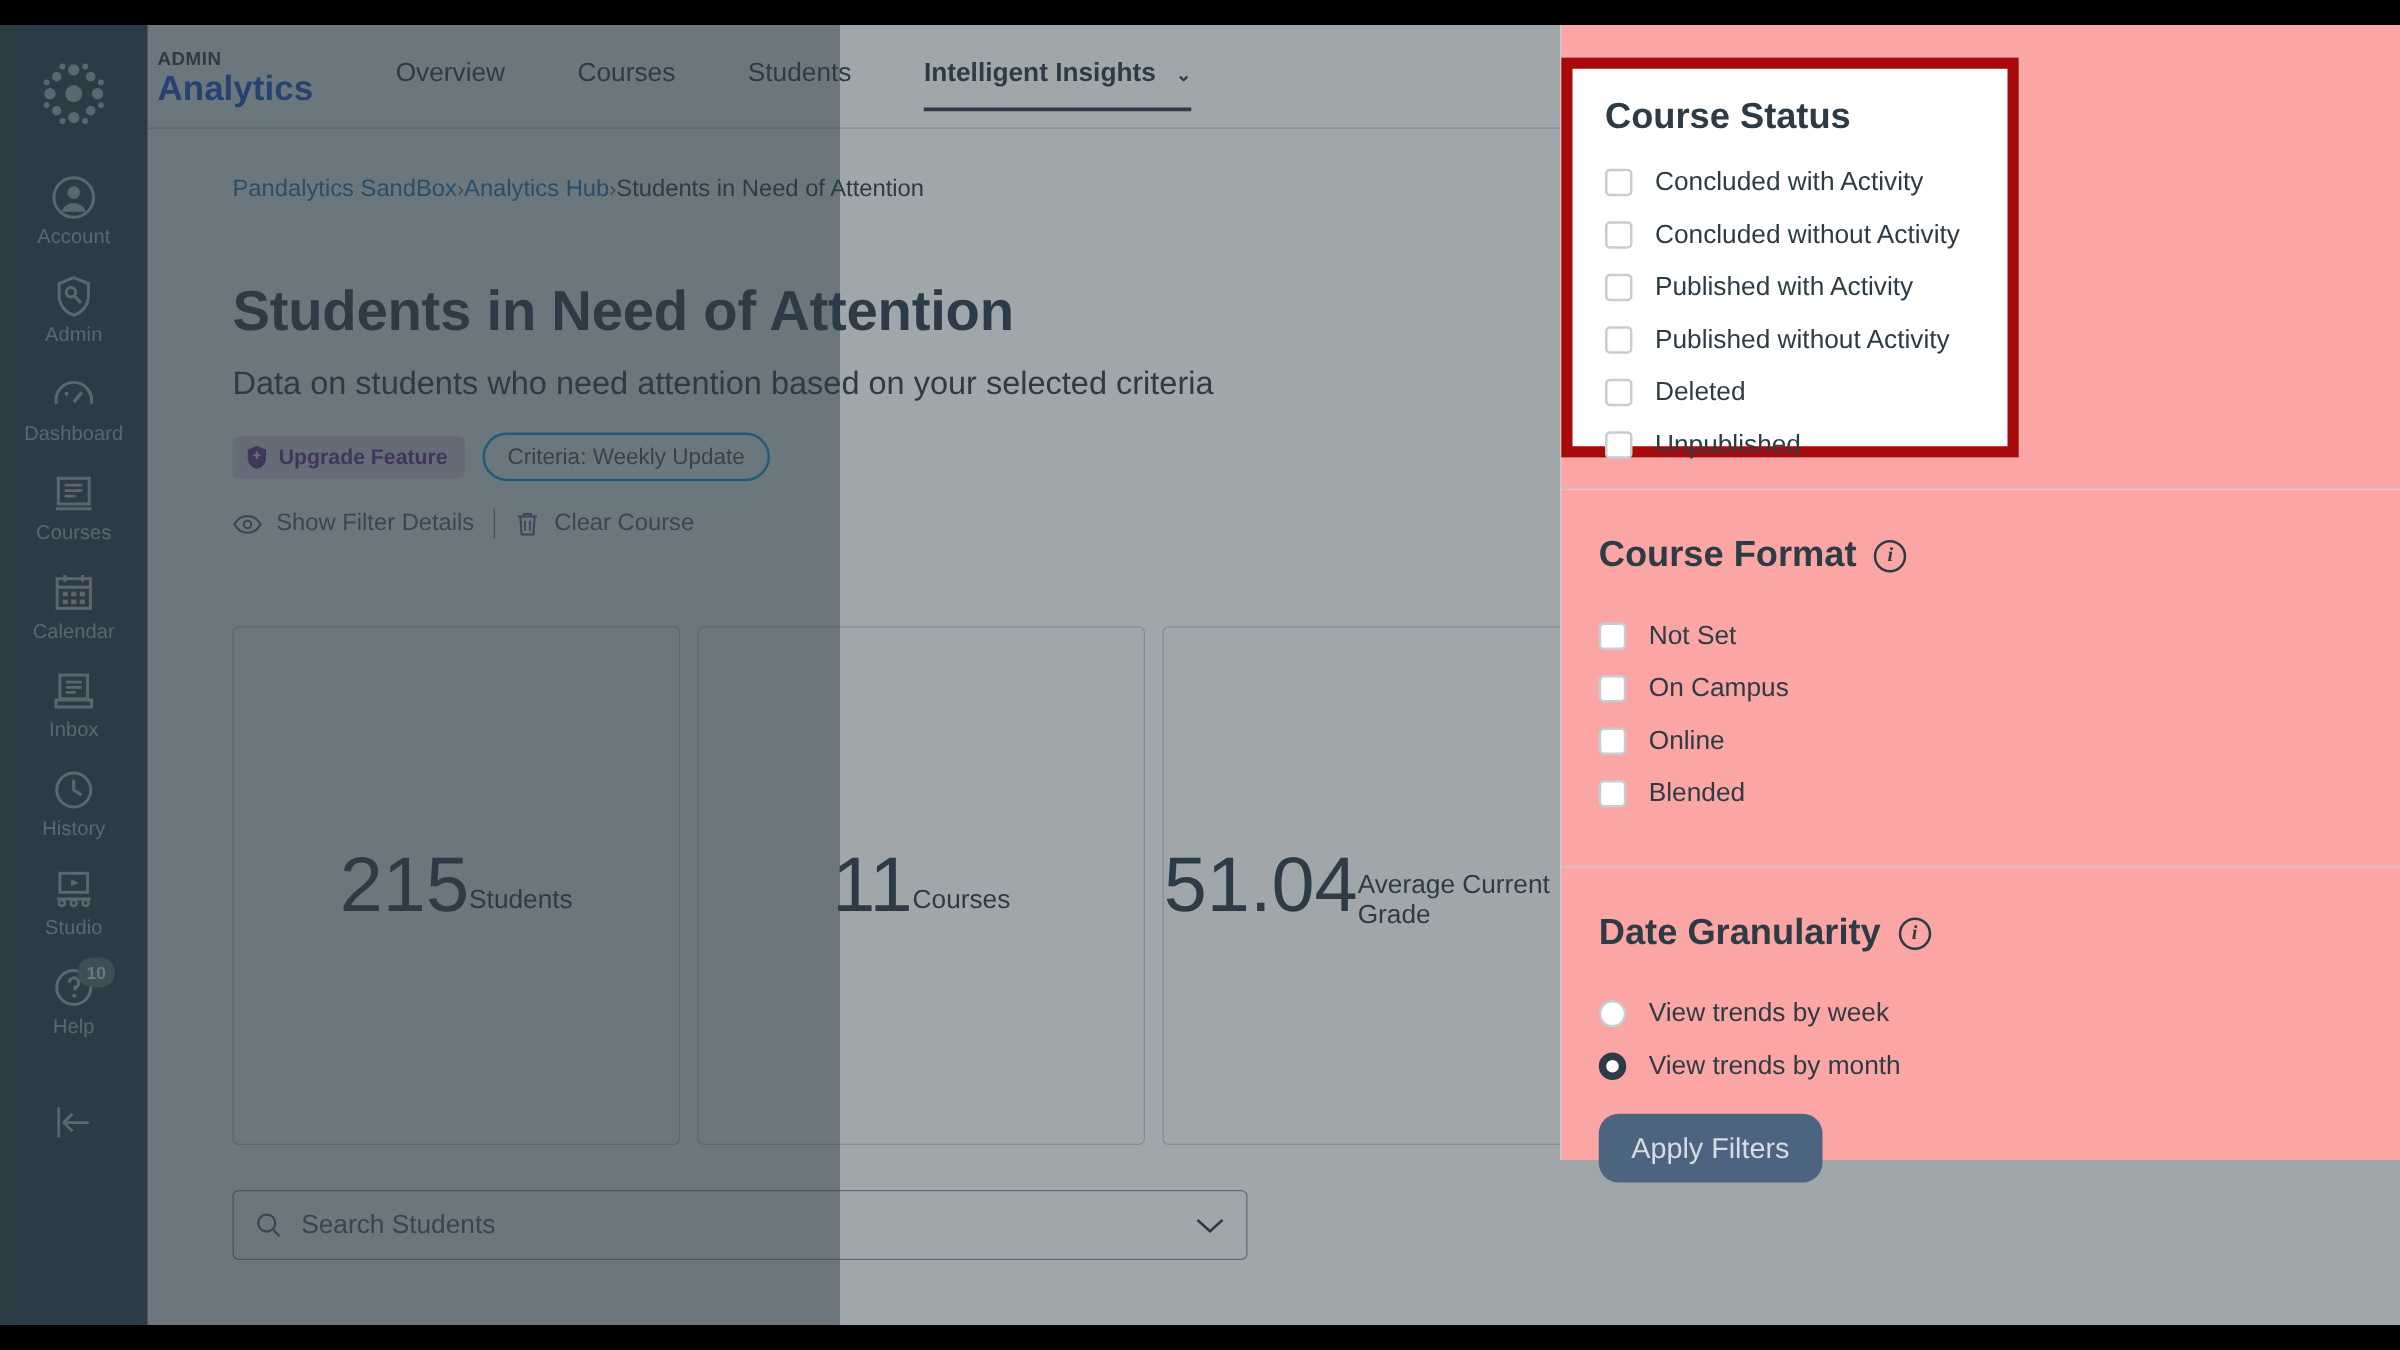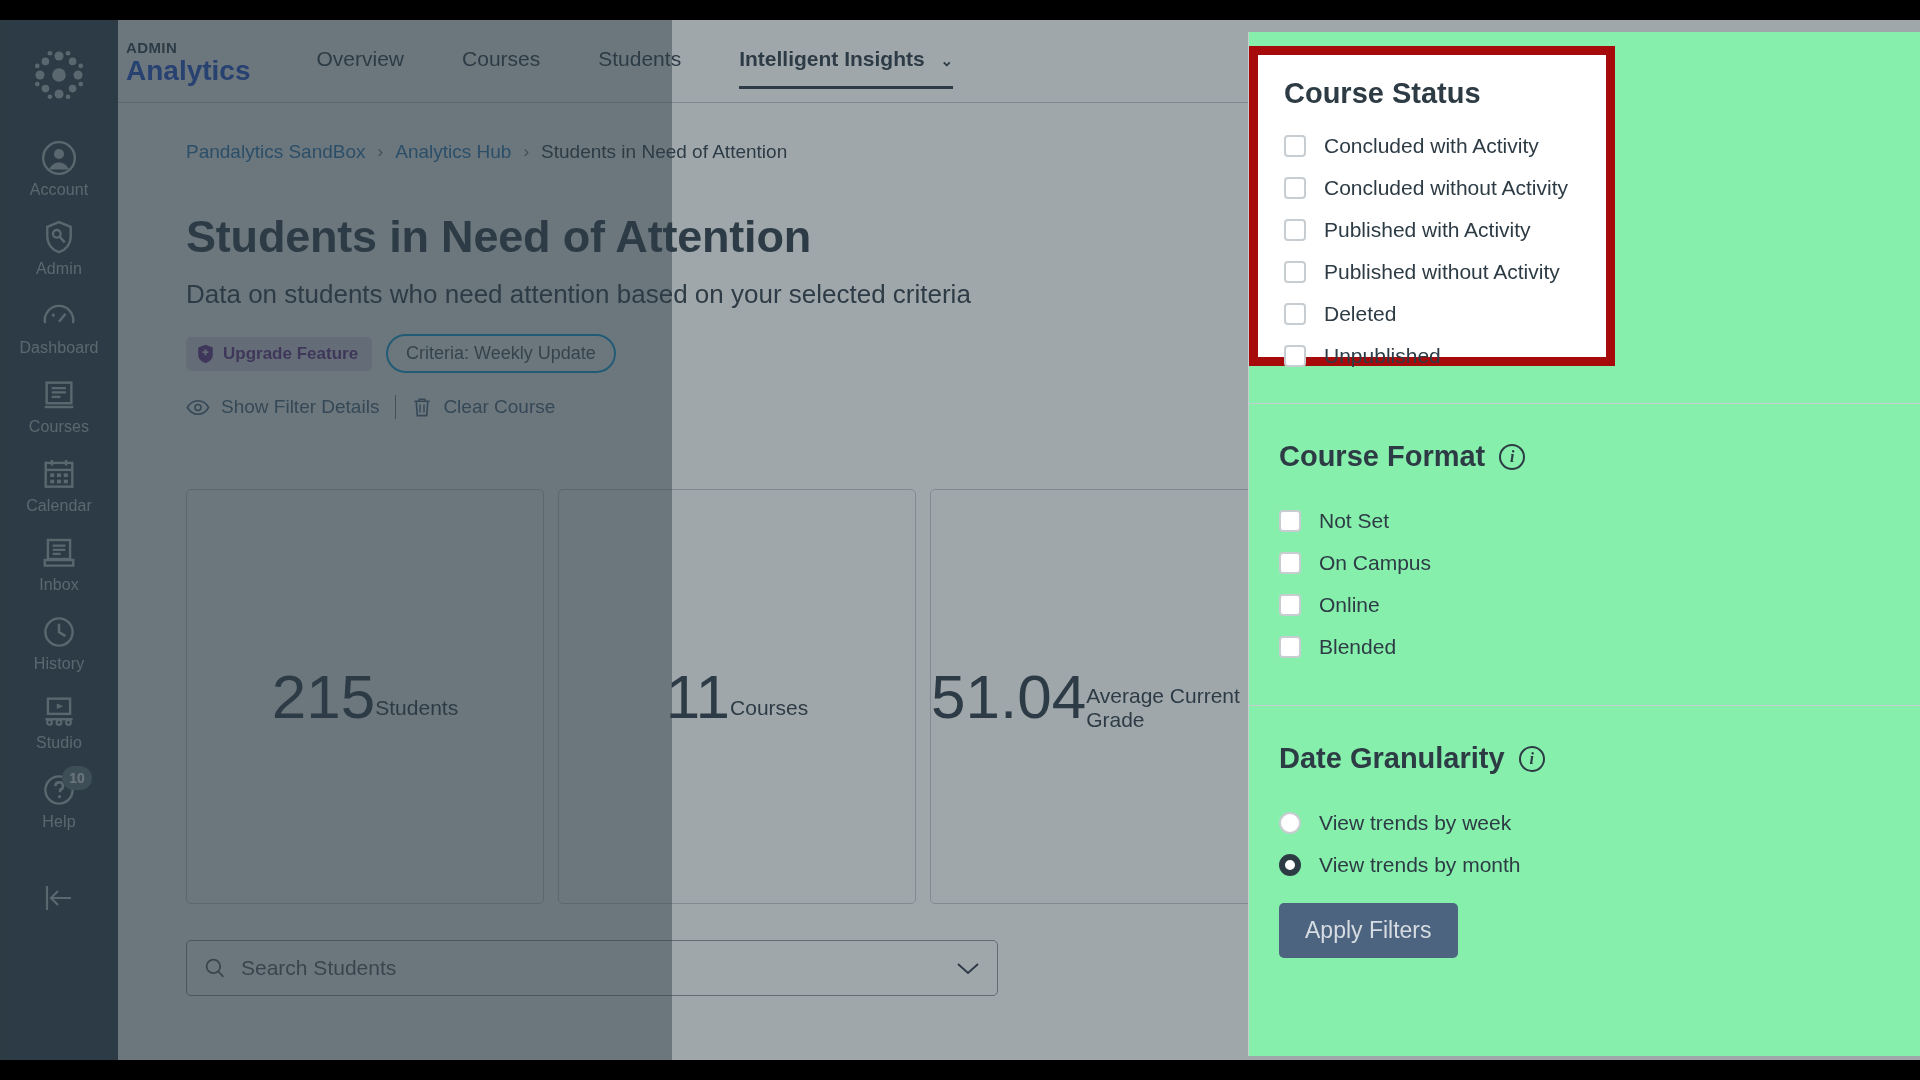--- a/index.html
+++ b/index.html
@@ -97,22 +97,22 @@
     left: 0; right: 0; bottom: -14px;
     height: 3px; background: #2D3B45;
   }
   .tnav .chev { margin-left: 10px; font-size: 15px; }
 
   
   #pagebody { padding: 38px 0 0 68px; position: relative; }
 
   .breadcrumb {
     font-size: 19px; color: #2D3B45;
-    display: flex; align-items: center; gap: 12px;
-    margin-bottom: 48px;
+    display: flex; align-items: center; 
+    margin-bottom: 60px;
   }
   .crumb-link { color: #2B7ABC; cursor: pointer; }
   .crumb-sep { color: #6B7780; font-size: 17px; }
   .crumb-cur { color: #2D3B45; }
 
   h1.page-title {
     font-size: 45px; font-weight: bold; color: #2D3B45;
     letter-spacing: -.2px; margin-bottom: 16px;
   }
   .page-sub { font-size: 26px; color: #2D3B45; margin-bottom: 24px; }
@@ -173,23 +173,23 @@
   
   #dim {
     position: absolute; left: 0; top: 0;
     width: 1920px; height: 1040px;
     background: rgba(45,59,69,.45);
     z-index: 50;
   }
 
   
   #tray {
-    position: absolute; right: 0; top: 12px;
-    width: 672px; height: 1024px;
-    background: #86efac;
+    position: absolute; right: 0; top: 0;
+    width: 672px; height: 908px;
+    background: #fca5a5;
     z-index: 55;
     border-left: 1px solid #C7CDD1;
   }
   #traydim {
     position: absolute; left: 0; top: 0;
     width: 672px; height: 1040px;
     background: rgba(45,59,69,.45);
     z-index: 60; pointer-events: none;
   }
   .tray-scrollbar {
@@ -236,21 +236,21 @@
     left: 1249px; top: 26px;
     width: 366px; height: 320px;
     border: 9px solid #A70A0A;
     background: #ffffff;
     z-index: 70;
   }
   #hl .tsection { padding: 0 26px; }
 
   .apply-btn {
     background: #4C6480; color: #D6DCE1;
-    font-size: 23px; border: none; border-radius: 5px;
+    font-size: 23px; border: none; border-radius: 16px;
     padding: 14px 26px; cursor: pointer;
     font-family: "Liberation Sans", sans-serif;
   }
 </style>
 </head>
 <body>
 
 <div id="screen">
 <div id="app">
 

